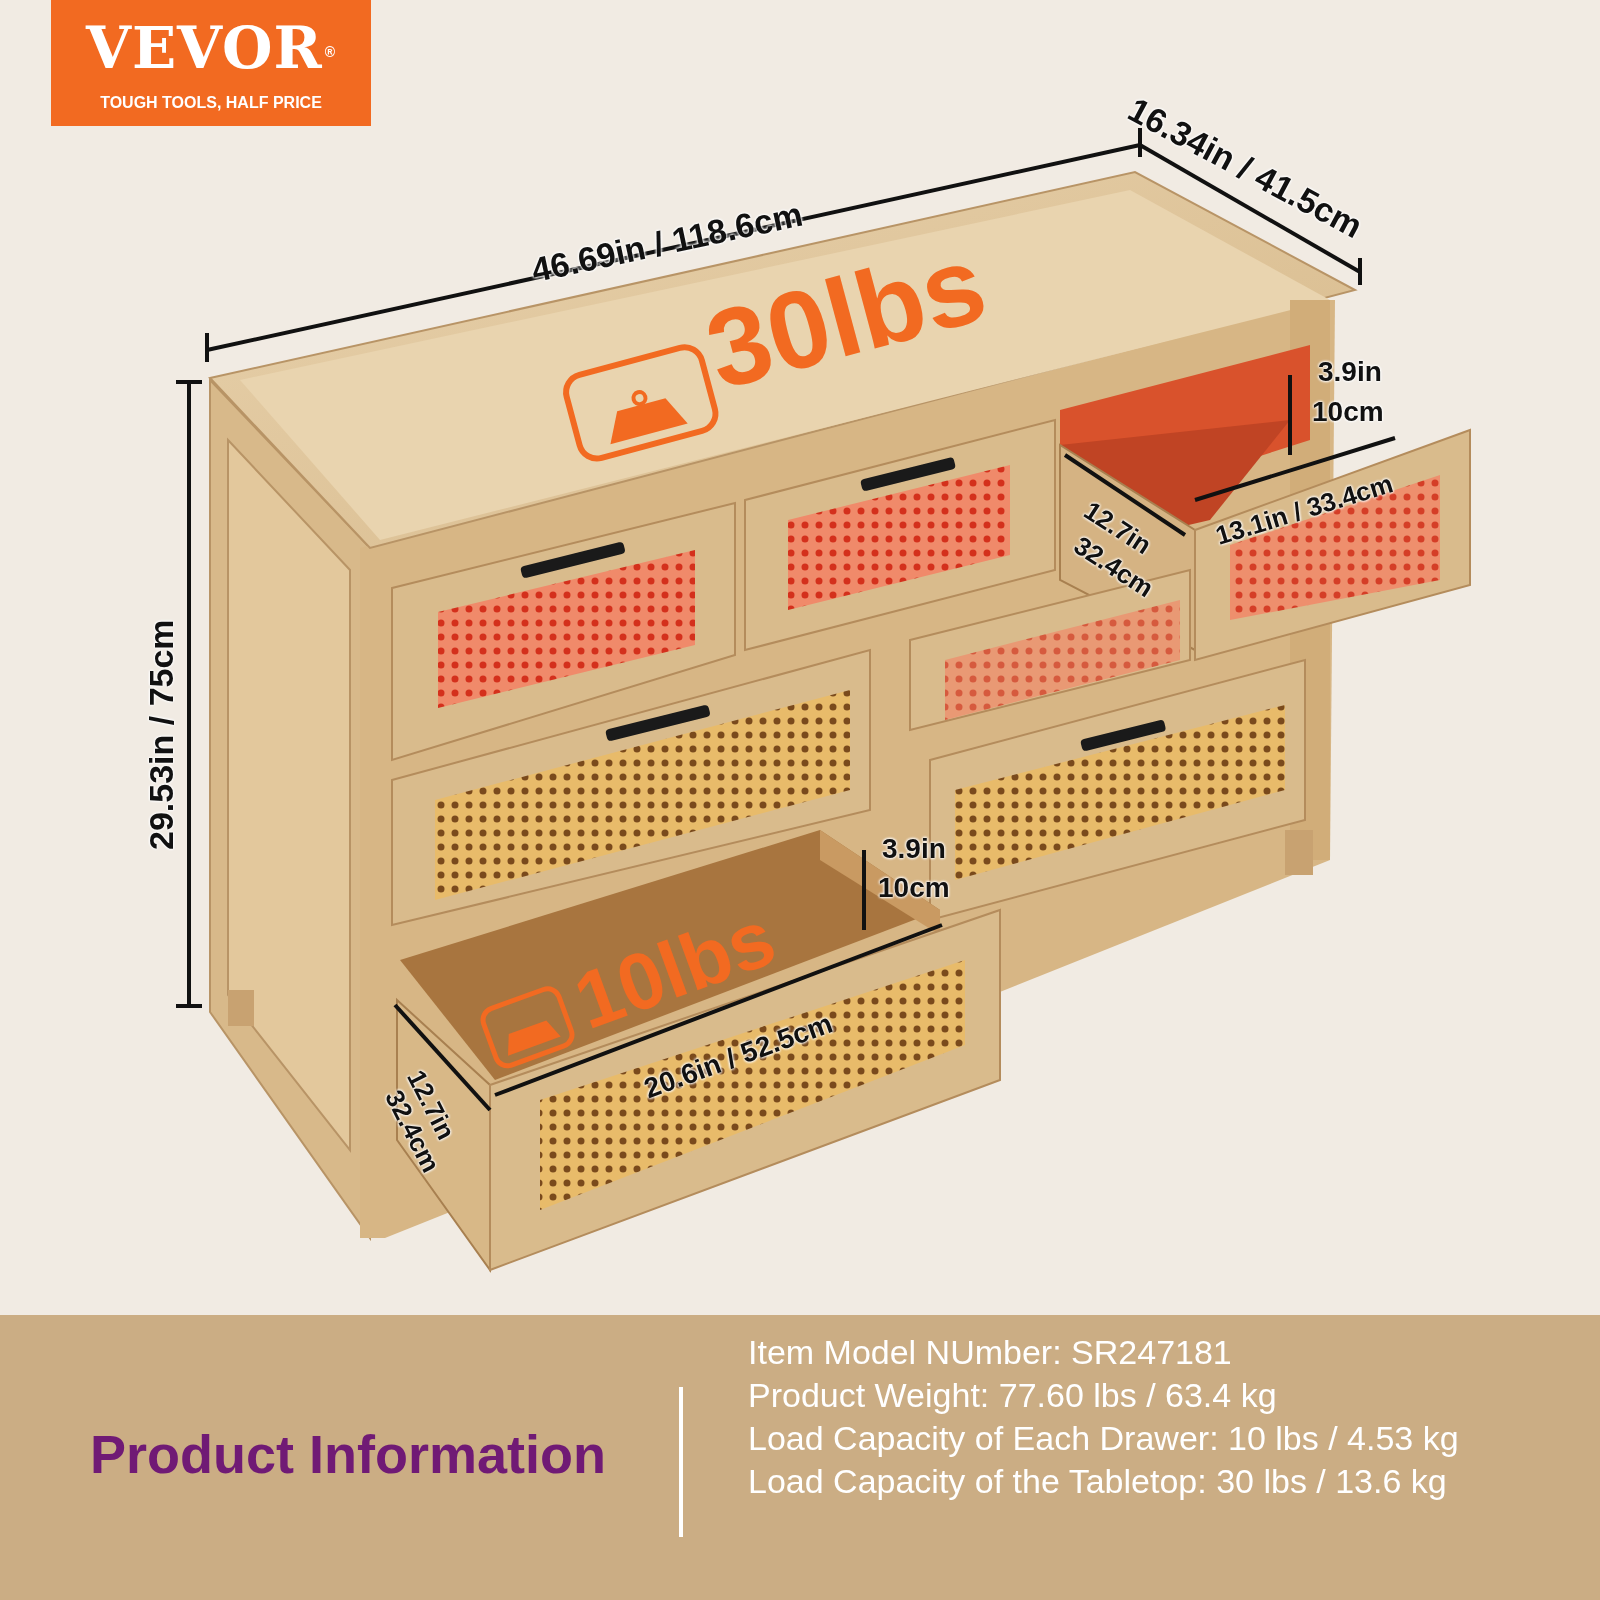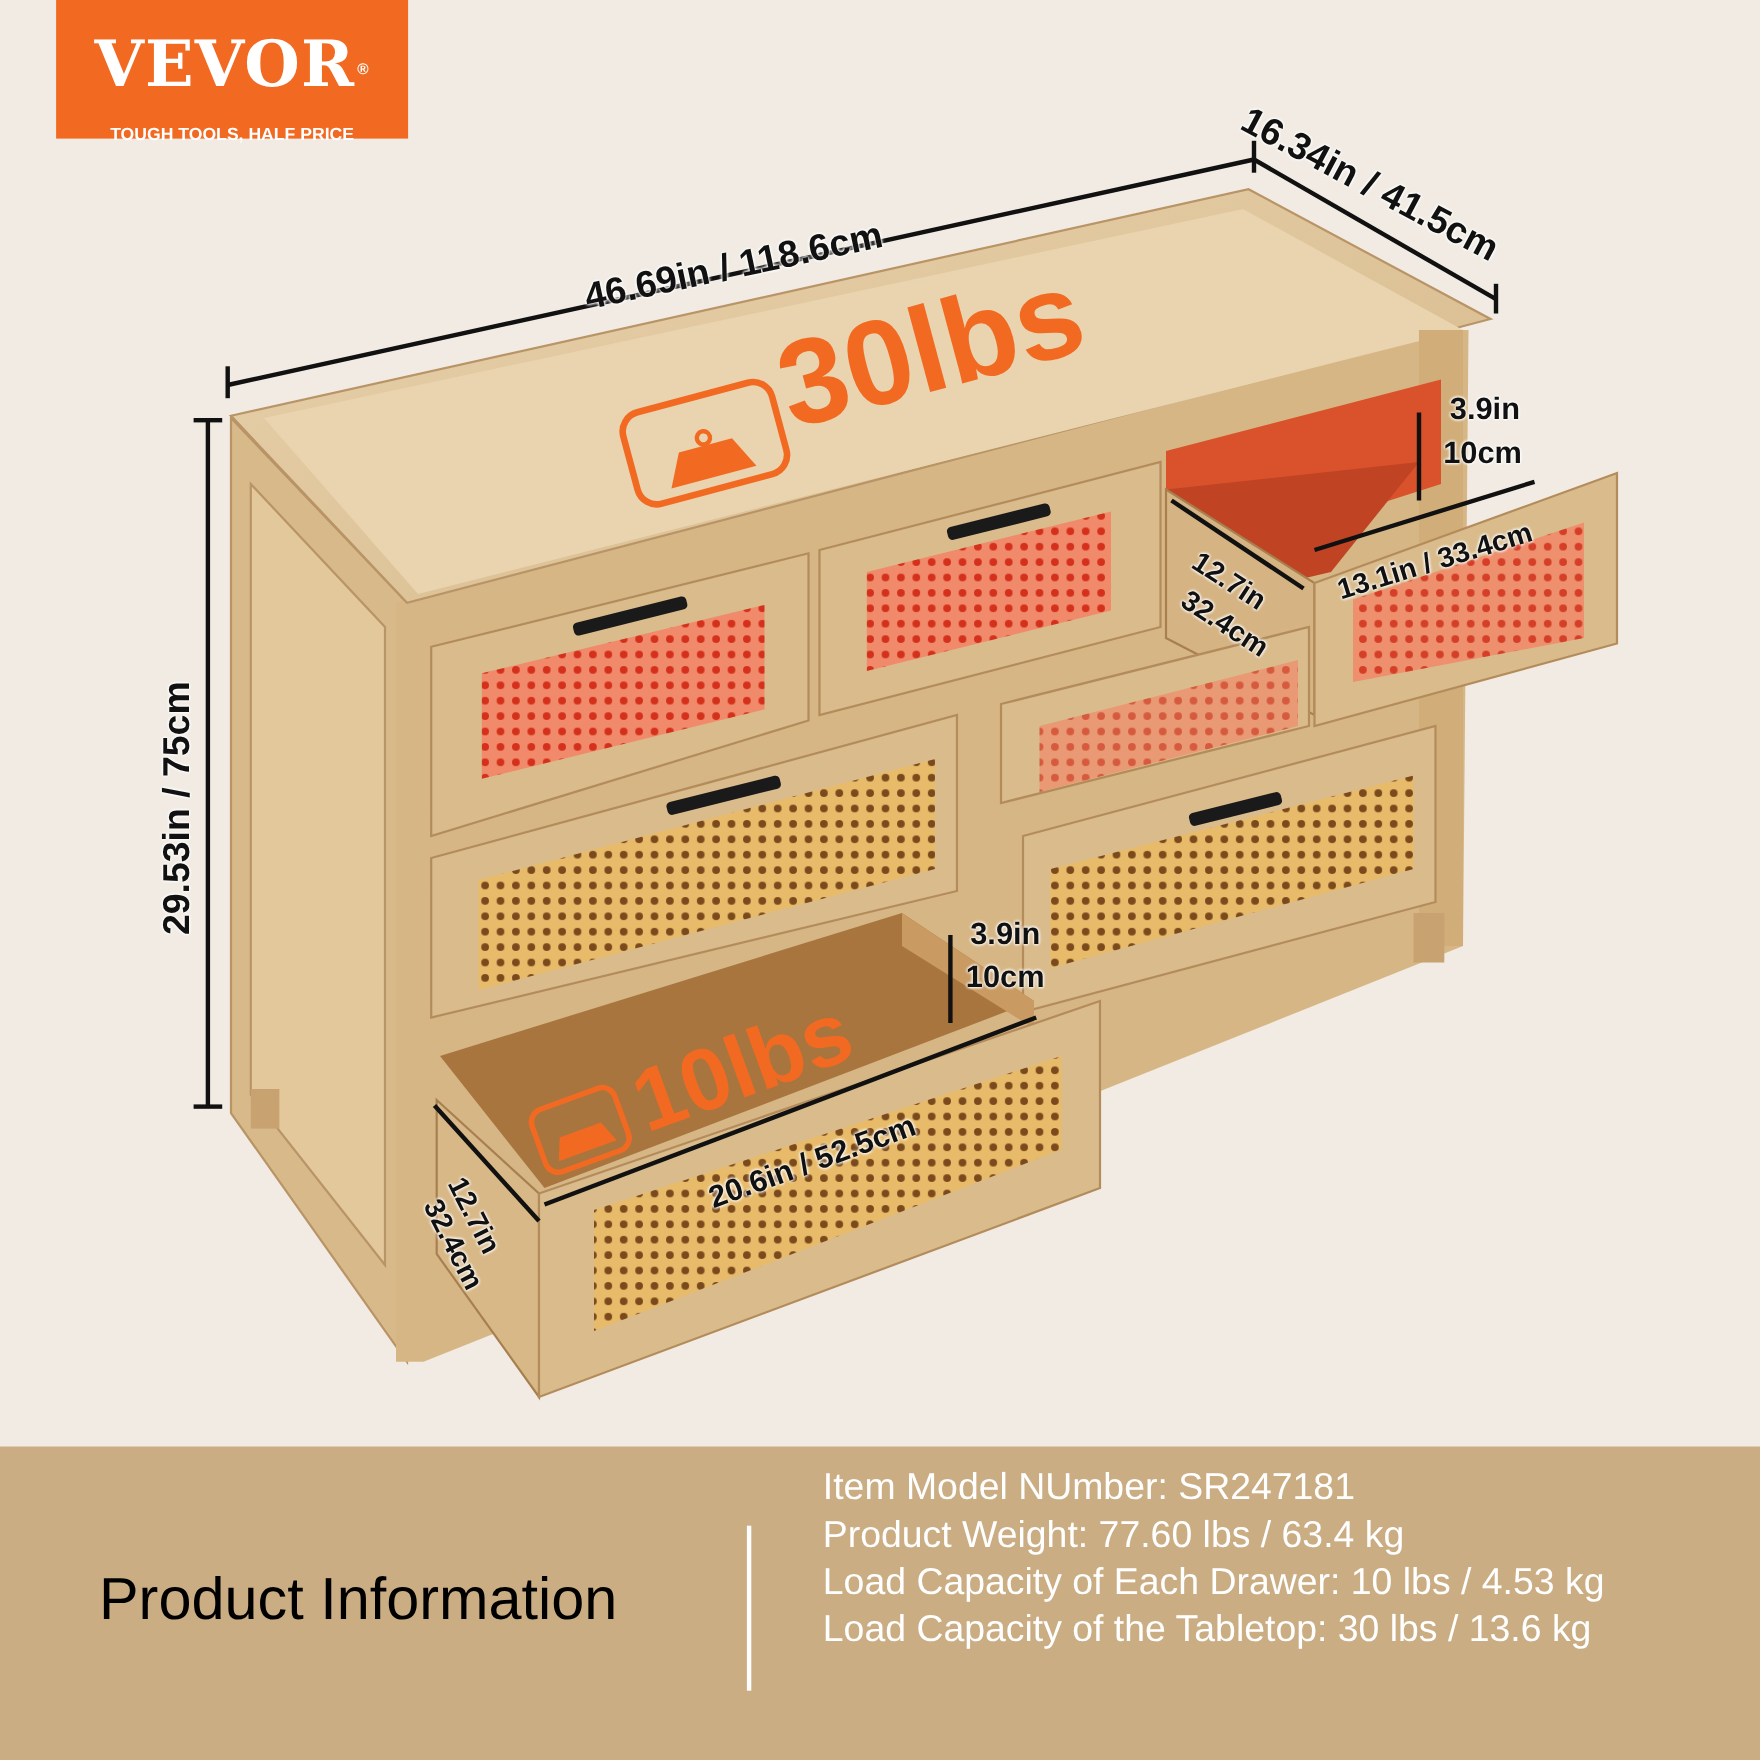--- a/index.html
+++ b/index.html
@@ -1,24 +1,24 @@
 <!DOCTYPE html>
 <html><head>
 <meta charset="utf-8">
 <style>
   html, body { margin:0; padding:0; }
   body { width:1600px; height:1600px; position:relative; overflow:hidden; background:#f1ebe3; font-family:"Liberation Sans", sans-serif; }
   .logo { position:absolute; left:51px; top:0; width:320px; height:126px; background:#f26a21; color:#fff; text-align:center; }
-  .logo .brand { font-family:"DejaVu Serif", serif; font-weight:bold; font-size:58px; letter-spacing:1px; margin-top:18px; line-height:80px; }
+  .logo .brand { font-family:"DejaVu Serif", serif; font-weight:bold; font-size:58px; letter-spacing:1px; margin-top:18px; line-height:60px; }
   .logo .brand sup { font-size:14px; font-family:"Liberation Sans", sans-serif; vertical-align:top; position:relative; top:4px; margin-left:2px; }
   .logo .tag { font-weight:bold; font-size:16px; margin-top:16px; }
   .stage { position:absolute; left:0; top:0; width:1600px; height:1315px; }
   .dim { position:absolute; font-weight:bold; color:#111; white-space:nowrap; transform-origin:left top; text-shadow:0 0 3px #fff,0 0 3px #fff,0 0 3px #fff; }
   .info { position:absolute; left:0; top:1315px; width:1600px; height:285px; background:#cbad84; }
-  .info .title { position:absolute; left:90px; top:108px; font-size:54px; font-weight:normal; color:#000000; }
+  .info .title { position:absolute; left:90px; top:108px; font-size:54px; font-weight:bold; color:#701a75; }
   .info .divider { position:absolute; left:679px; top:72px; width:4px; height:150px; background:#fff; }
   .info .specs { position:absolute; left:748px; top:16px; color:#fff; font-size:34px; line-height:43px; }
 </style>
 </head>
 <body>
 
 <div class="logo">
   <div class="brand"><span>VEVOR</span><sup>®</sup></div>
   <div class="tag">TOUGH TOOLS, HALF PRICE</div>
 </div>

